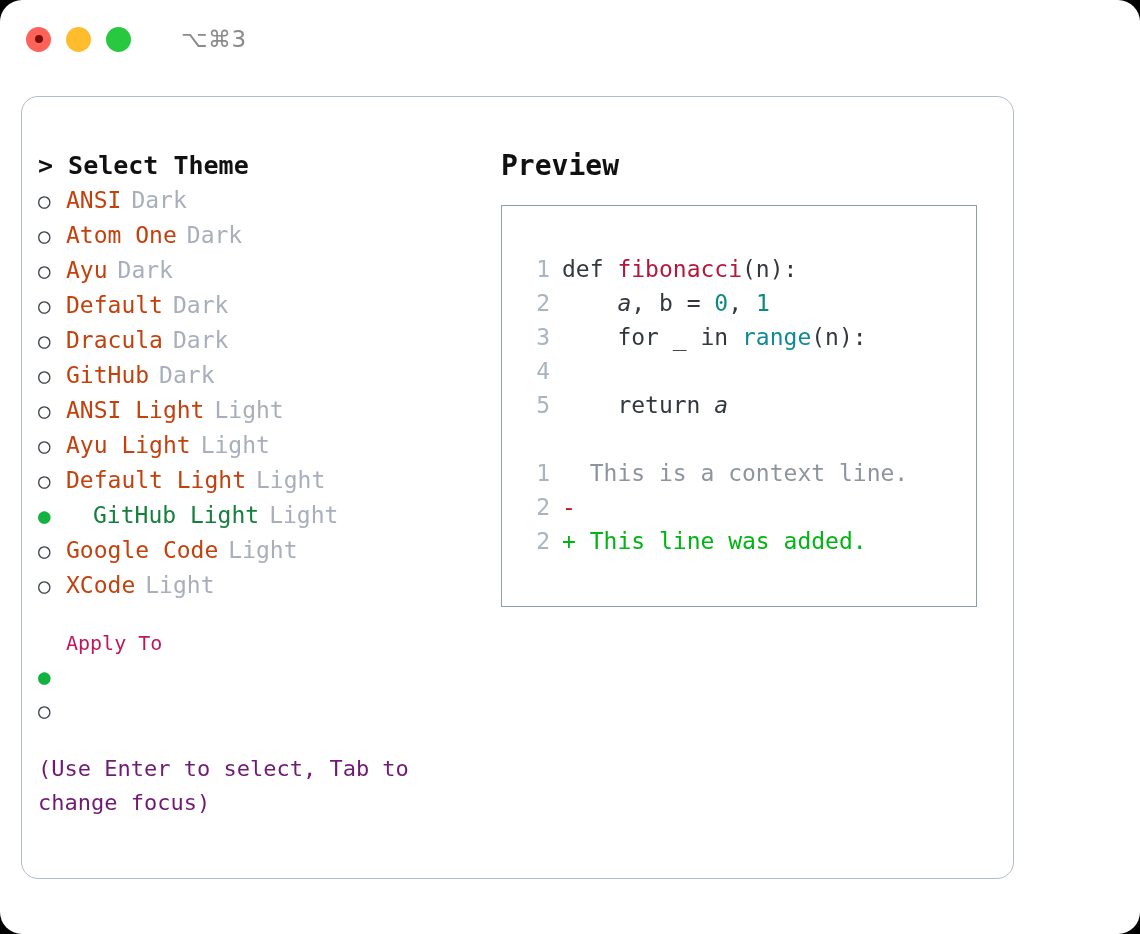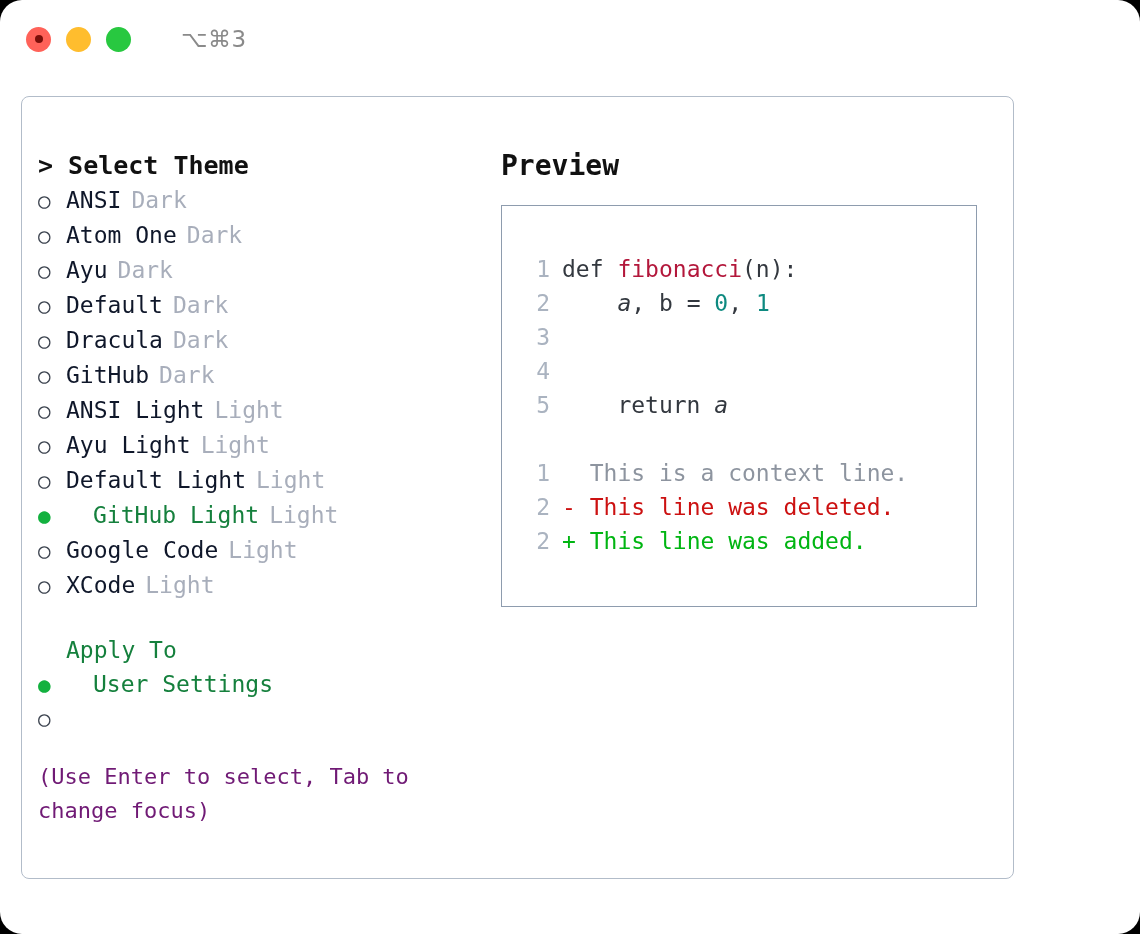--- a/index.html
+++ b/index.html
@@ -45,21 +45,21 @@
     color: #8a8a8a;
     letter-spacing: 0.5px;
     font-family: "DejaVu Sans", "Liberation Sans", sans-serif;
   }
   
   #panel {
     position: absolute;
     left: 21px; top: 96px;
     width: 993px; height: 783px;
     border: 1.6px solid #b2bcc9;
-    border-radius: 8px;
+    border-radius: 17px;
     background: #fff;
   }
   #cols { position: absolute; left: 0; top: 0; right: 0; bottom: 0; }
   
   #left {
     position: absolute;
     left: 16px; top: 52px;
     width: 450px;
   }
   #select-heading {
@@ -76,28 +76,28 @@
     font-size: 23px;
     white-space: pre;
   }
   .marker {
     width: 28px;
     flex: 0 0 28px;
     font-size: 21px;
     color: #3d4450;
   }
   .marker.sel { color: #13b13f; }
-  .name { color: #0f172a; }
+  .name { color: #c2410c; }
   .row.selected .name { color: #15803d; margin-left: 27px; }
   .variant { color: #a8aebb; margin-left: 10px; }
   #apply-heading {
-    margin-top: 30px;
+    margin-top: 23px;
     padding-left: 28px;
-    font-size: 23px;
-    color: #15803d;
+    font-size: 20px;
+    color: #be185d;
     line-height: 34px;
     white-space: pre;
   }
   #hint {
     margin-top: 24px;
     font-size: 22px;
     color: #701a75;
     line-height: 34px;
     width: 400px;
   }
@@ -173,41 +173,41 @@
             <div class="row"><span class="marker">○</span><span class="name">ANSI Light</span><span class="variant">Light</span></div>
             <div class="row"><span class="marker">○</span><span class="name">Ayu Light</span><span class="variant">Light</span></div>
             <div class="row"><span class="marker">○</span><span class="name">Default Light</span><span class="variant">Light</span></div>
             <div class="row selected"><span class="marker sel">●</span><span class="name">GitHub Light</span><span class="variant">Light</span></div>
             <div class="row"><span class="marker">○</span><span class="name">Google Code</span><span class="variant">Light</span></div>
             <div class="row"><span class="marker">○</span><span class="name">XCode</span><span class="variant">Light</span></div>
           </div>
 
         <div id="apply-heading">Apply To</div>
         <div id="apply-list">
-            <div class="row selected"><span class="marker sel">●</span><span class="name">User Settings</span></div>
+            <div class="row selected"><span class="marker sel">●</span></div>
             <div class="row"><span class="marker">○</span></div>
           </div>
 
         <div id="hint">(Use Enter to select, Tab to change focus)</div>
       </div>
 
       <div id="right">
         <div id="preview-heading">Preview</div>
         <div id="codebox">
           <div id="code-lines">
               <div class="cline"><span class="lnum">1</span><span class="ctext"><span class="kw">def </span><span class="fn">fibonacci</span><span class="kw">(n):</span></span></div>
               <div class="cline"><span class="lnum">2</span><span class="ctext"><span class="kw">    </span><span class="var">a</span><span class="kw">, b = </span><span class="num">0</span><span class="kw">, </span><span class="num">1</span></span></div>
-              <div class="cline"><span class="lnum">3</span></div>
+              <div class="cline"><span class="lnum">3</span><span class="ctext"><span class="kw">    for _ in </span><span class="bi">range</span><span class="kw">(n):</span></span></div>
               <div class="cline"><span class="lnum">4</span></div>
               <div class="cline"><span class="lnum">5</span><span class="ctext"><span class="kw">    return </span><span class="var">a</span></span></div>
             </div>
           <div class="spacer"></div>
           <div id="diff-lines">
               <div class="cline"><span class="lnum">1</span><span class="ctx">  </span><span class="ctx">This is a context line.</span></div>
-              <div class="cline"><span class="lnum">2</span><span class="del">- </span><span class="del">This line was deleted.</span></div>
+              <div class="cline"><span class="lnum">2</span><span class="del">- </span></div>
               <div class="cline"><span class="lnum">2</span><span class="add">+ </span><span class="add">This line was added.</span></div>
             </div>
         </div>
       </div>
 
     </div>
   </div>
 </div>
 
 </body></html>

